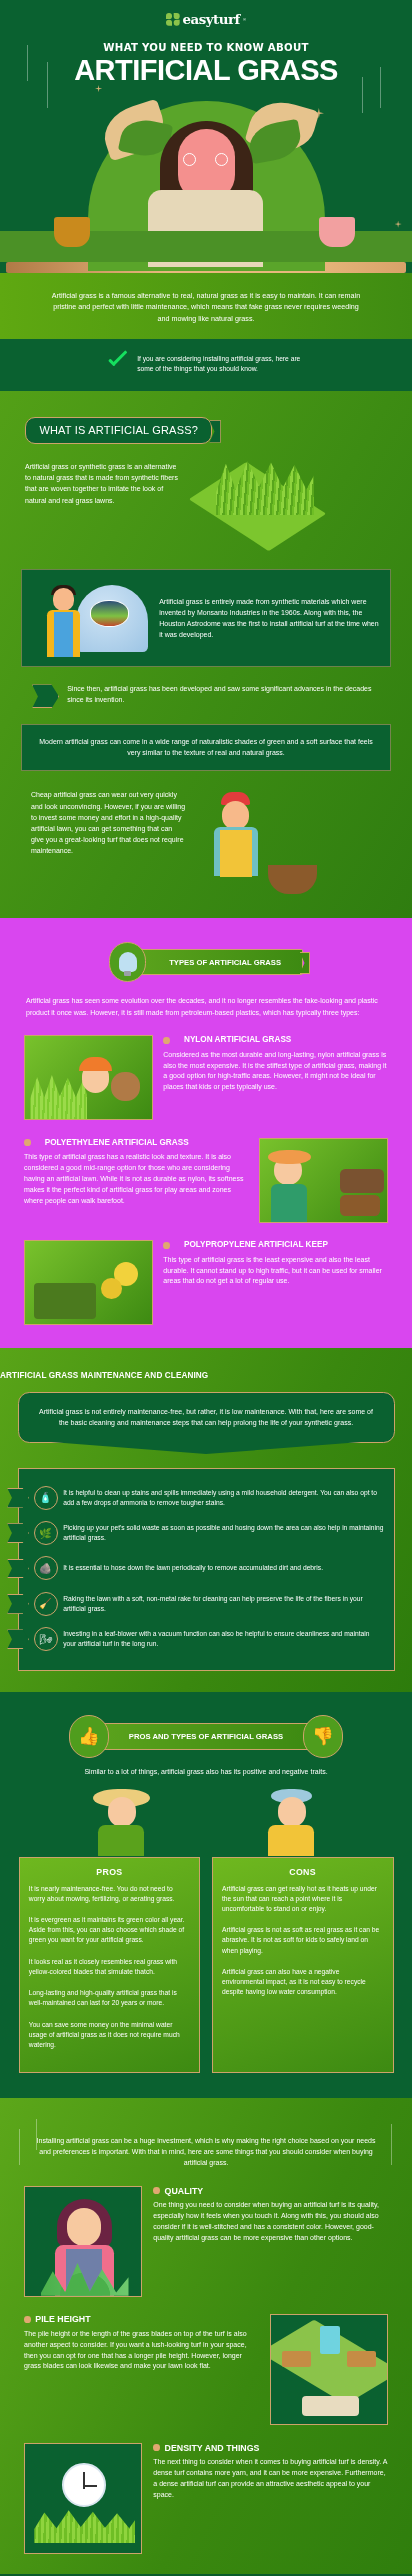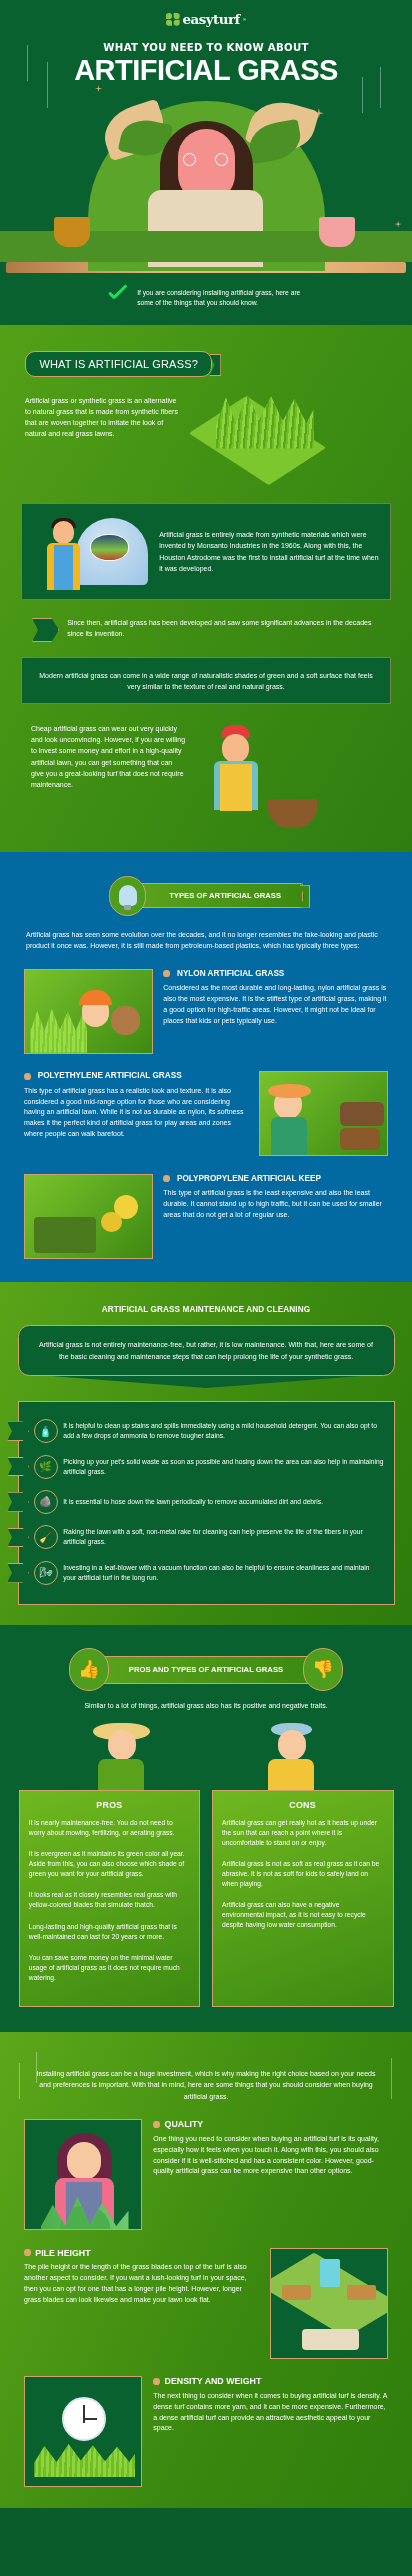--- a/index.html
+++ b/index.html
@@ -194,21 +194,21 @@
   .cheap-row { display: flex; padding: 18.5px 31px 0; gap: 5.2px; align-items: flex-start; }
   .cheap-row p { width: 155px; font-size: 7px; line-height: 1.6; }
   .gardener { width: 129px; height: 108px; position: relative; }
   .gardener .bandana { position:absolute; left:30px; top:2.1px; width:29px; height:13.4px; background:#e23c3c; border-radius:13.4px 13.4px 2.1px 2.1px;}
   .gardener .head { position:absolute; left:31px; top:11.3px; width:27px; height:29px; background:#f7b98a; border-radius:13.4px; }
   .gardener .torso { position:absolute; left:23px; top:38px; width:44px; height:49px; background:#6fc0c5; border-radius:6.2px 6.2px 0 0;}
   .gardener .apron { position:absolute; left:29px; top:41px; width:32px; height:47px; background:#f2c438; }
   .basket { position:absolute; right: 3.1px; bottom: 3.1px; width: 49px; height: 29px; background:#8b5a2b; border-radius: 0 0 20.6px 20.6px; }
 
   
-  .sec-types { background: #0369a1; padding: 24px 0 23px; position: relative; }
+  .sec-types { background: #d946ef; padding: 24px 0 23px; position: relative; }
   .ribbon-bulb {
     display: flex; justify-content: center; align-items: center; position: relative;
   }
   .bulb {
     width: 37px; height: 40px; border-radius: 20.6px; background: #4f9d1d;
     border: 1px solid #cda36a; display: flex; align-items: center; justify-content: center;
     position: relative; z-index: 2; margin-right: -6.2px;
   }
   .bulb i {
     display:block; width: 17.5px; height: 20.6px; background: #bfe0f2; border-radius: 9.3px 9.3px 5.2px 5.2px;
@@ -228,31 +228,31 @@
   .types-intro { padding: 13.4px 26px 0; font-size: 7px; line-height: 1.6; }
 
   .type-row { display: flex; align-items: flex-start; gap: 10.3px; padding: 17.5px 24px 0; }
   .type-row.rev { flex-direction: row-reverse; }
   .type-thumb {
     width: 129px; height: 85px; flex: none; border: 0.5px solid #cda36a;
     background: linear-gradient(135deg,#79c22c,#3d8a12); position: relative; overflow: hidden;
   }
   .type-txt { flex: 1; }
   .type-title {
-    font-weight: bold; font-size: 8.2px; display: flex; align-items: center; gap: 7px; line-height: 1.2;
+    font-weight: bold; font-size: 8.2px; display: flex; align-items: center; gap: 14px; line-height: 1.2;
   }
   .dot { width: 6.7px; height: 6.7px; border-radius: 50%; background: #e0a871; flex: none; }
   .type-body { margin-top: 4.6px; font-size: 7px; line-height: 1.55; }
 
   
   .sec-maint {
     background: linear-gradient(115deg,#59a418,#3a880f 60%,#2d7c0c);
     padding: 23px 0 20.6px; position: relative;
   }
-  .maint-title { text-align: center; font-weight: bold; font-size: 8.2px; letter-spacing: 0.1px; }
+  .maint-title { font-weight: bold; font-size: 8.2px; letter-spacing: 0.1px; }
   .maint-callout {
     margin: 11.3px 17.5px 0; background: #0a6130; border: 0.5px solid #cda36a;
     border-radius: 11.3px; padding: 13.4px 15.5px; text-align: center;
     font-size: 7px; line-height: 1.6; position: relative;
   }
   .maint-callout:after {
     content:""; position:absolute; left: 50%; transform: translateX(-50%);
     bottom: -12.4px; width: 0; height: 0;
     border-left: 155px solid transparent; border-right: 155px solid transparent;
     border-top: 12.4px solid #0a6130;
@@ -362,20 +362,23 @@
       <div class="pot" style="left:54px;"></div>
       <div class="pot pink" style="right:57px;"></div>
       <div class="sparkle" style="right:10.3px; top:129px;"></div>
     </div>
 
     <div style="padding:0 3.1px;">
         <div class="wood-bar"></div>
       </div>
   </section>
 
+  <div class="intro-band">
+    <p>Artificial grass is a famous alternative to real, natural grass as it is easy to maintain. It can remain pristine and perfect with little maintenance, which means that fake grass never requires weeding and mowing like natural grass.</p>
+  </div>
 
   <div class="note-band">
     <div class="check"></div>
     <div class="note-text">If you are considering installing artificial grass, here are some of the things that you should know.</div>
   </div>
 
   <section class="sec-what">
     <div style="padding:0 25px 0;">
       <span class="ribbon">WHAT IS ARTIFICIAL GRASS?</span>
     </div>
@@ -603,21 +606,21 @@
         <div style="position:absolute;left:9.3px;bottom:9.3px;width:101px;height:36px;background:
           repeating-linear-gradient(92deg,#6fbe25 0 2.6px,#8fd43e 2.6px 5.2px);
           clip-path:polygon(0 60%,10% 14%,22% 58%,34% 8%,46% 54%,58% 12%,70% 56%,82% 16%,94% 58%,100% 34%,100% 100%,0 100%);"></div>
         <div style="position:absolute;left:37px;top:19.6px;width:44px;height:44px;background:#fff;border-radius:50%;border:2.6px solid #d9e6ef;"></div>
         <div style="position:absolute;left:58px;top:28px;width:2.1px;height:17.5px;background:#333;"></div>
         <div style="position:absolute;left:59px;top:41px;width:13.4px;height:2.1px;background:#333;"></div>
       </div>
       <div class="keep-txt">
         <div class="keep-title">
           <span class="dot"></span>
-          <span>DENSITY AND WEIGHT</span>
+          <span>DENSITY AND THINGS</span>
         </div>
         <p class="keep-body">The next thing to consider when it comes to buying artificial turf is density. A dense turf contains more yarn, and it can be more expensive. Furthermore, a dense artificial turf can provide an attractive aesthetic appeal to your space.</p>
       </div>
     </div>
   </section>
 
 </div>
 
 
 </body></html>

